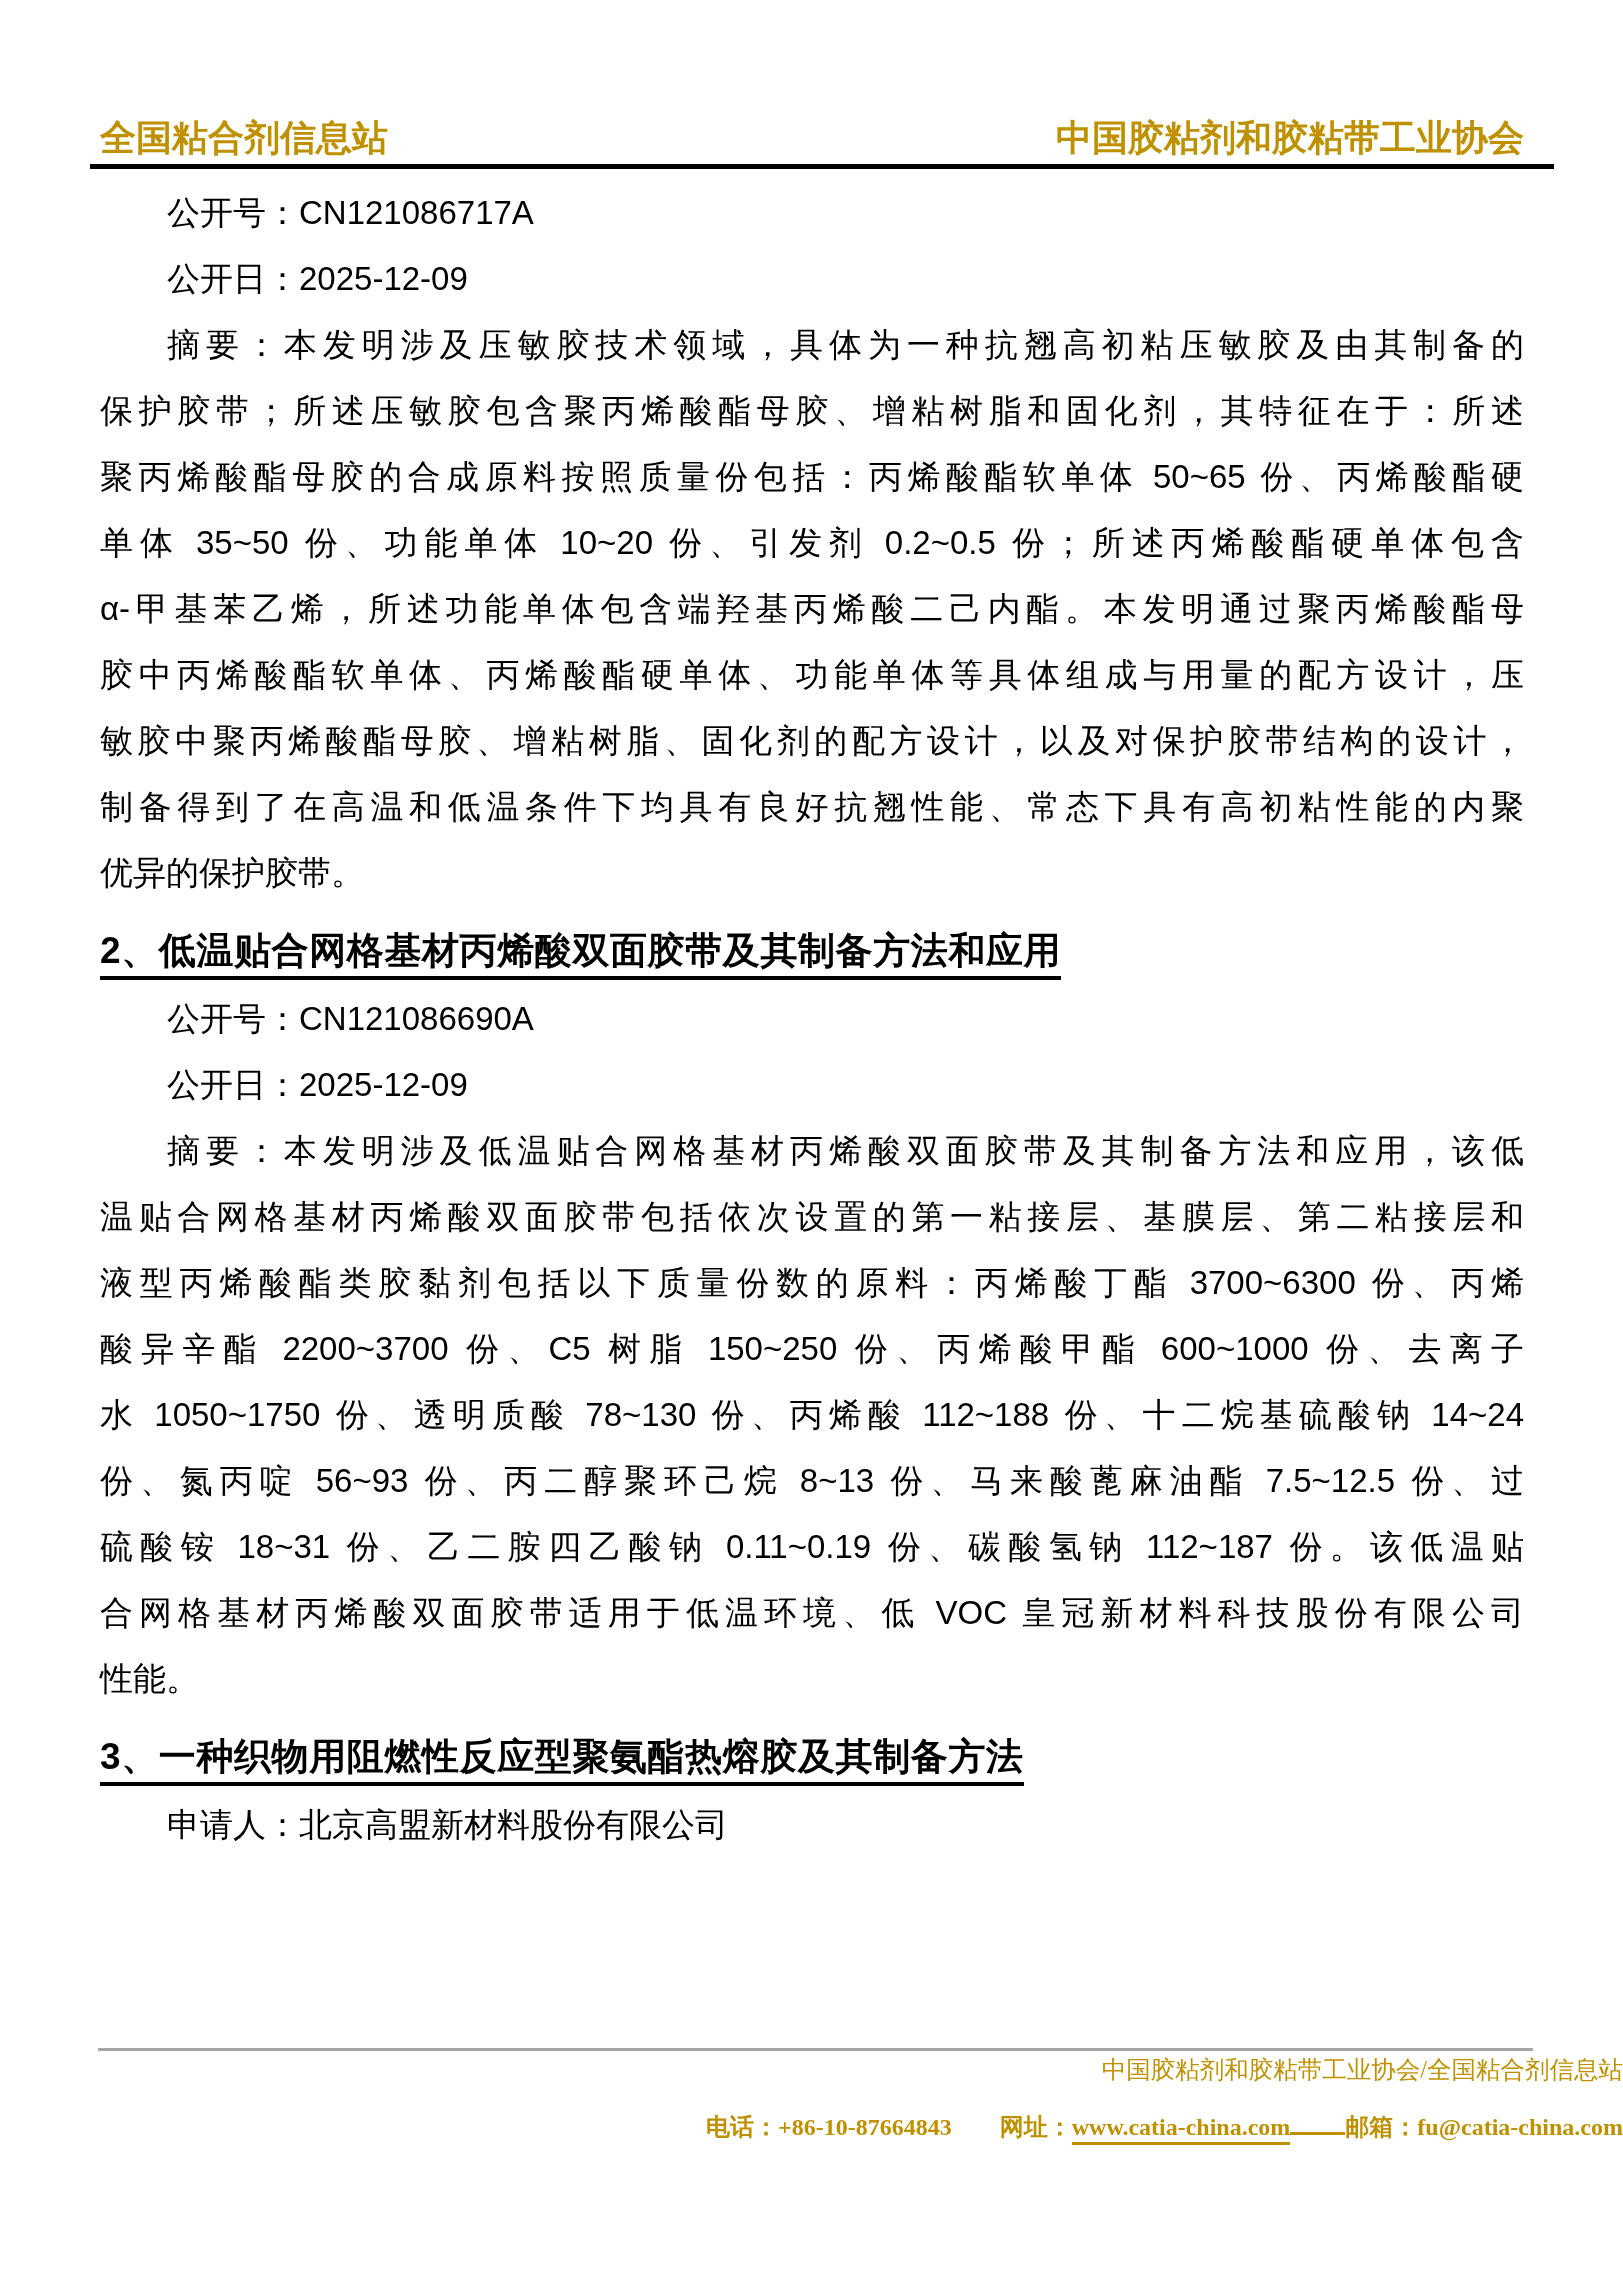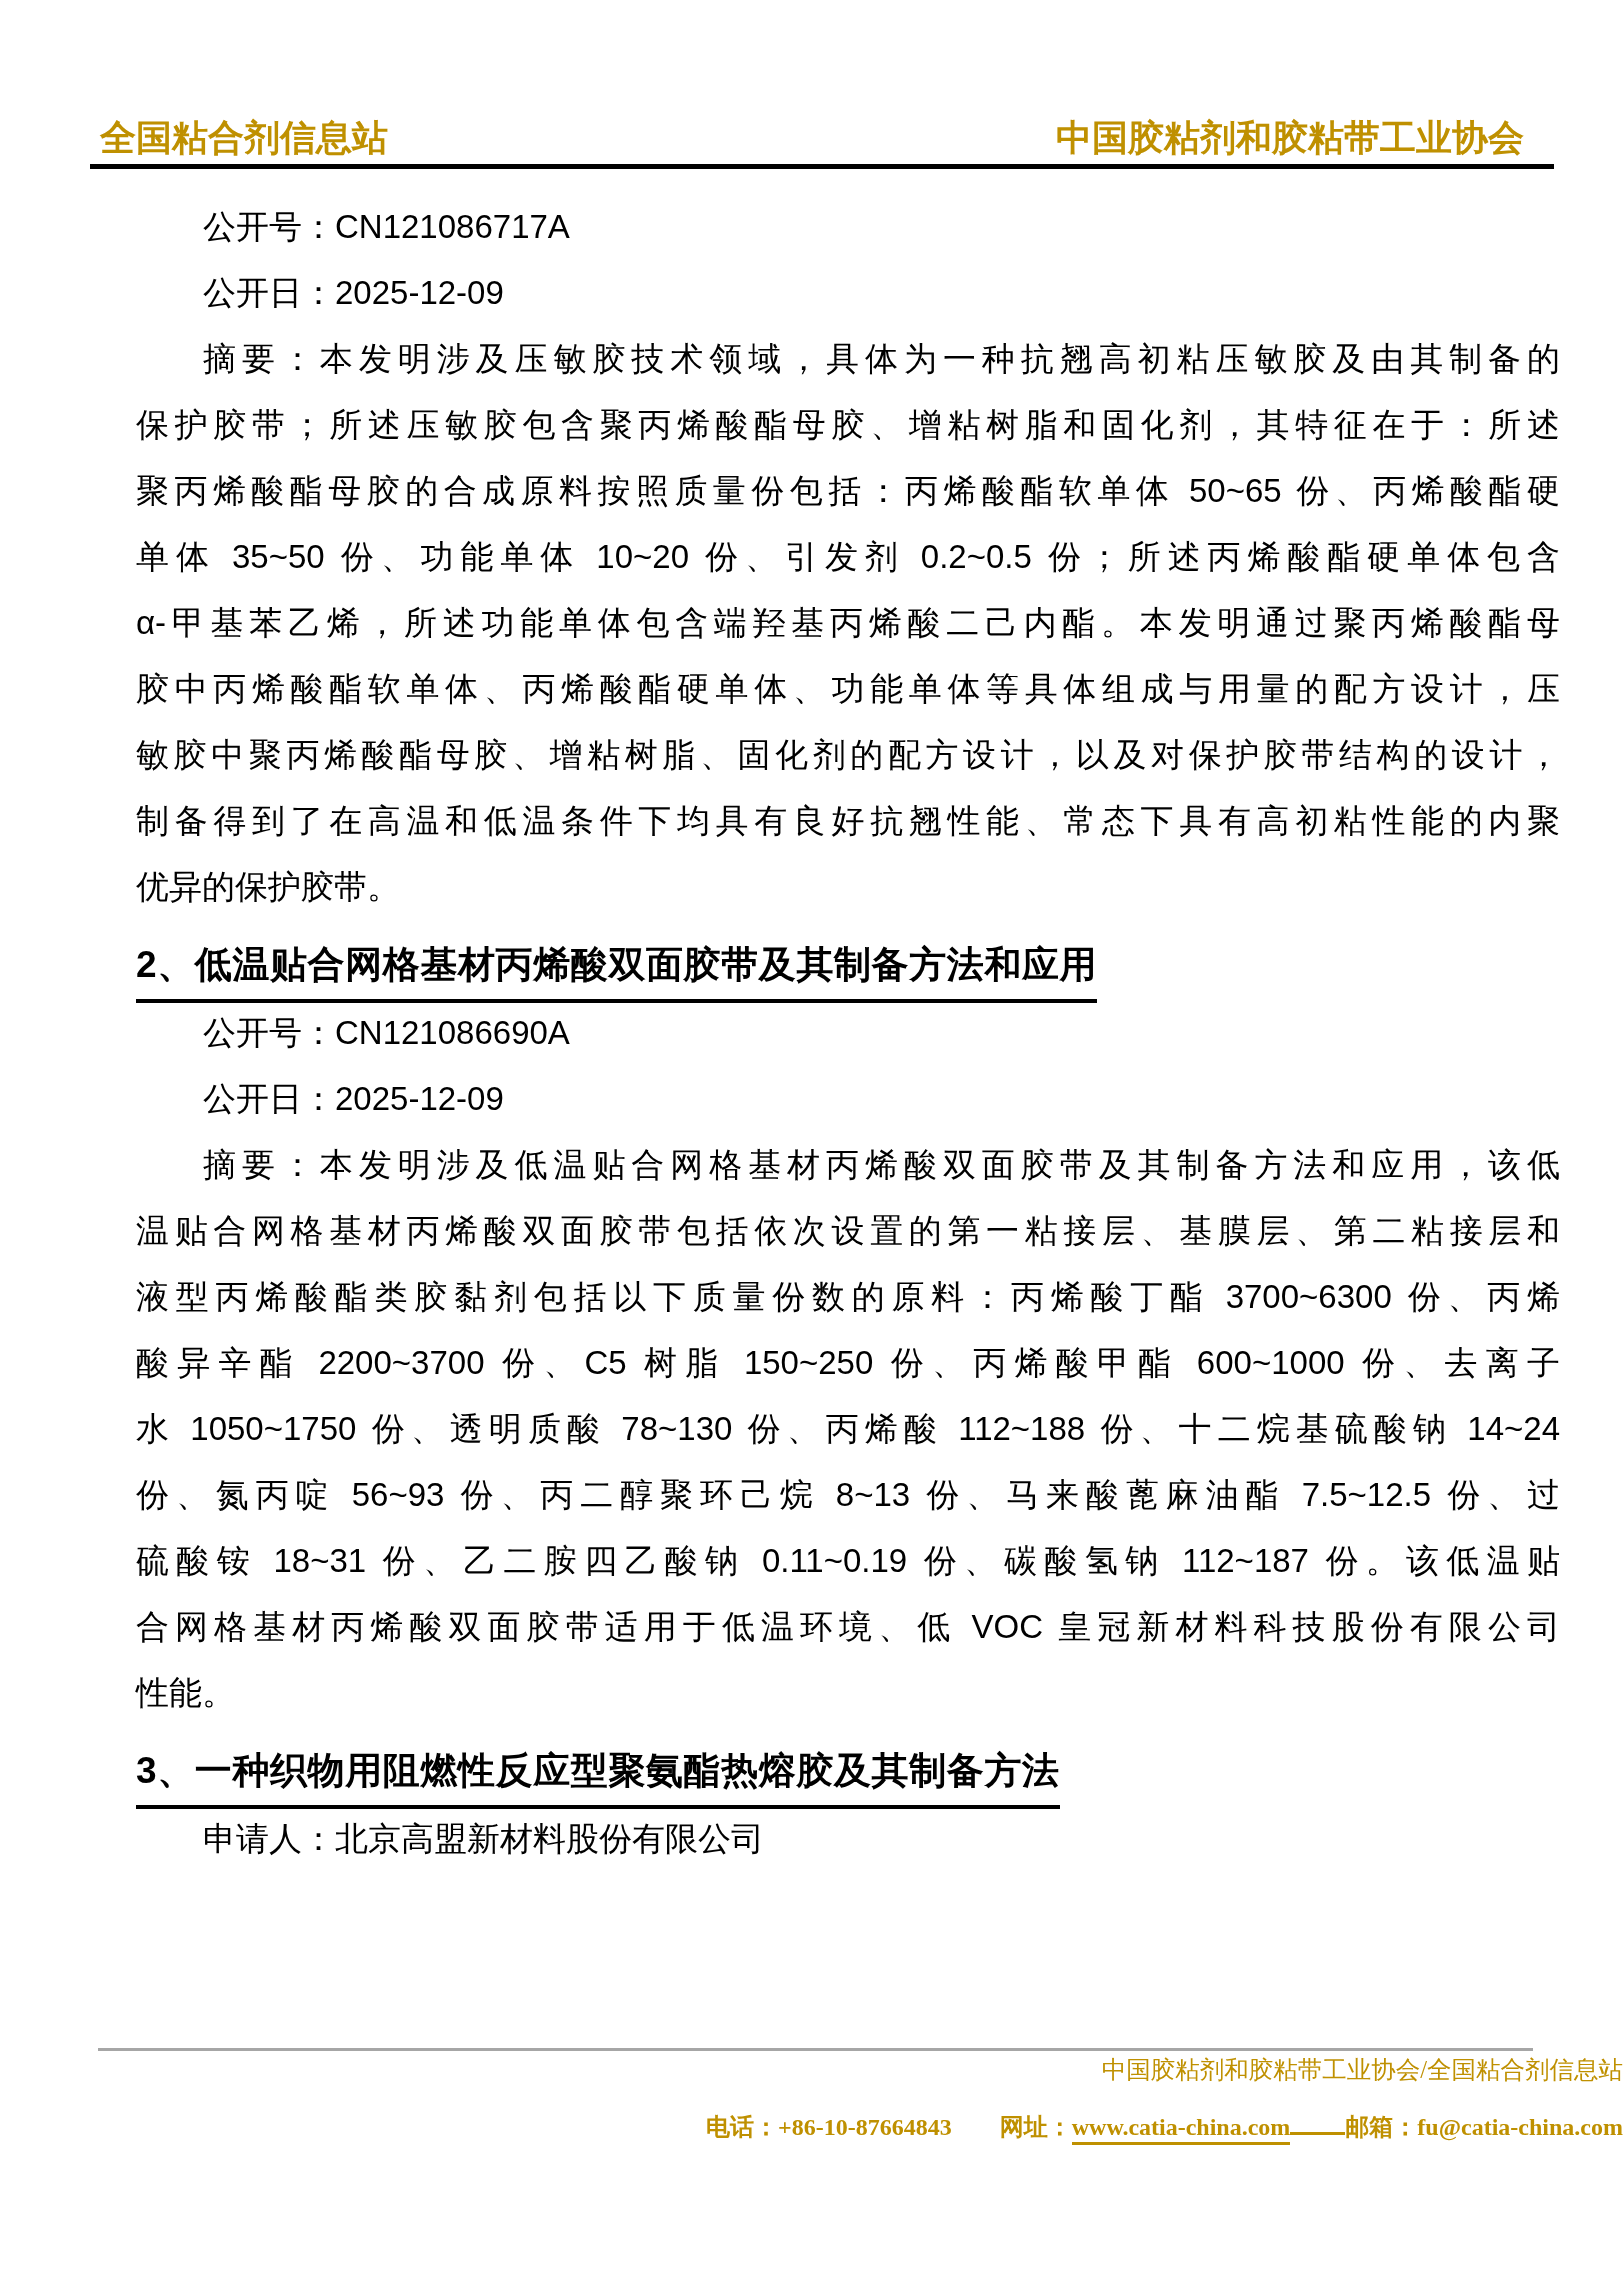--- a/index.html
+++ b/index.html
@@ -24,41 +24,40 @@
     color:#BF9000;
   }
   .hdr-rule{
     position:absolute;
     top:164px; left:90px; width:1464px; height:5.1px;
     background:#000000;
   }
   
   .main{
     position:absolute;
-    top:194px; left:100px; width:1424px;
+    top:180px; left:100px; width:1424px;
     font-size:33px;
     color:#000000;
-    margin-left:36px;
   }
   .line{
     line-height:66px;
     min-height:66px;
   }
   .j{ text-align:justify; text-align-last:justify; }
   .indent{ text-indent:67px; }
   .heading{
     margin-top:9px;
     line-height:71px;
     font-size:37px;
     font-weight:bold;
     letter-spacing:0.6px;
   }
   .heading .hu{
     border-bottom:4.5px solid #000000;
-    padding-bottom:14px;
+    padding-bottom:5px;
   }
   
   .ftr-rule{
     position:absolute;
     top:2048px; left:98px; width:1435px; height:3.2px;
     background:#A6A6A6;
   }
   .ftr-org{
     position:absolute;
     top:2054px; left:0; width:1623px;

